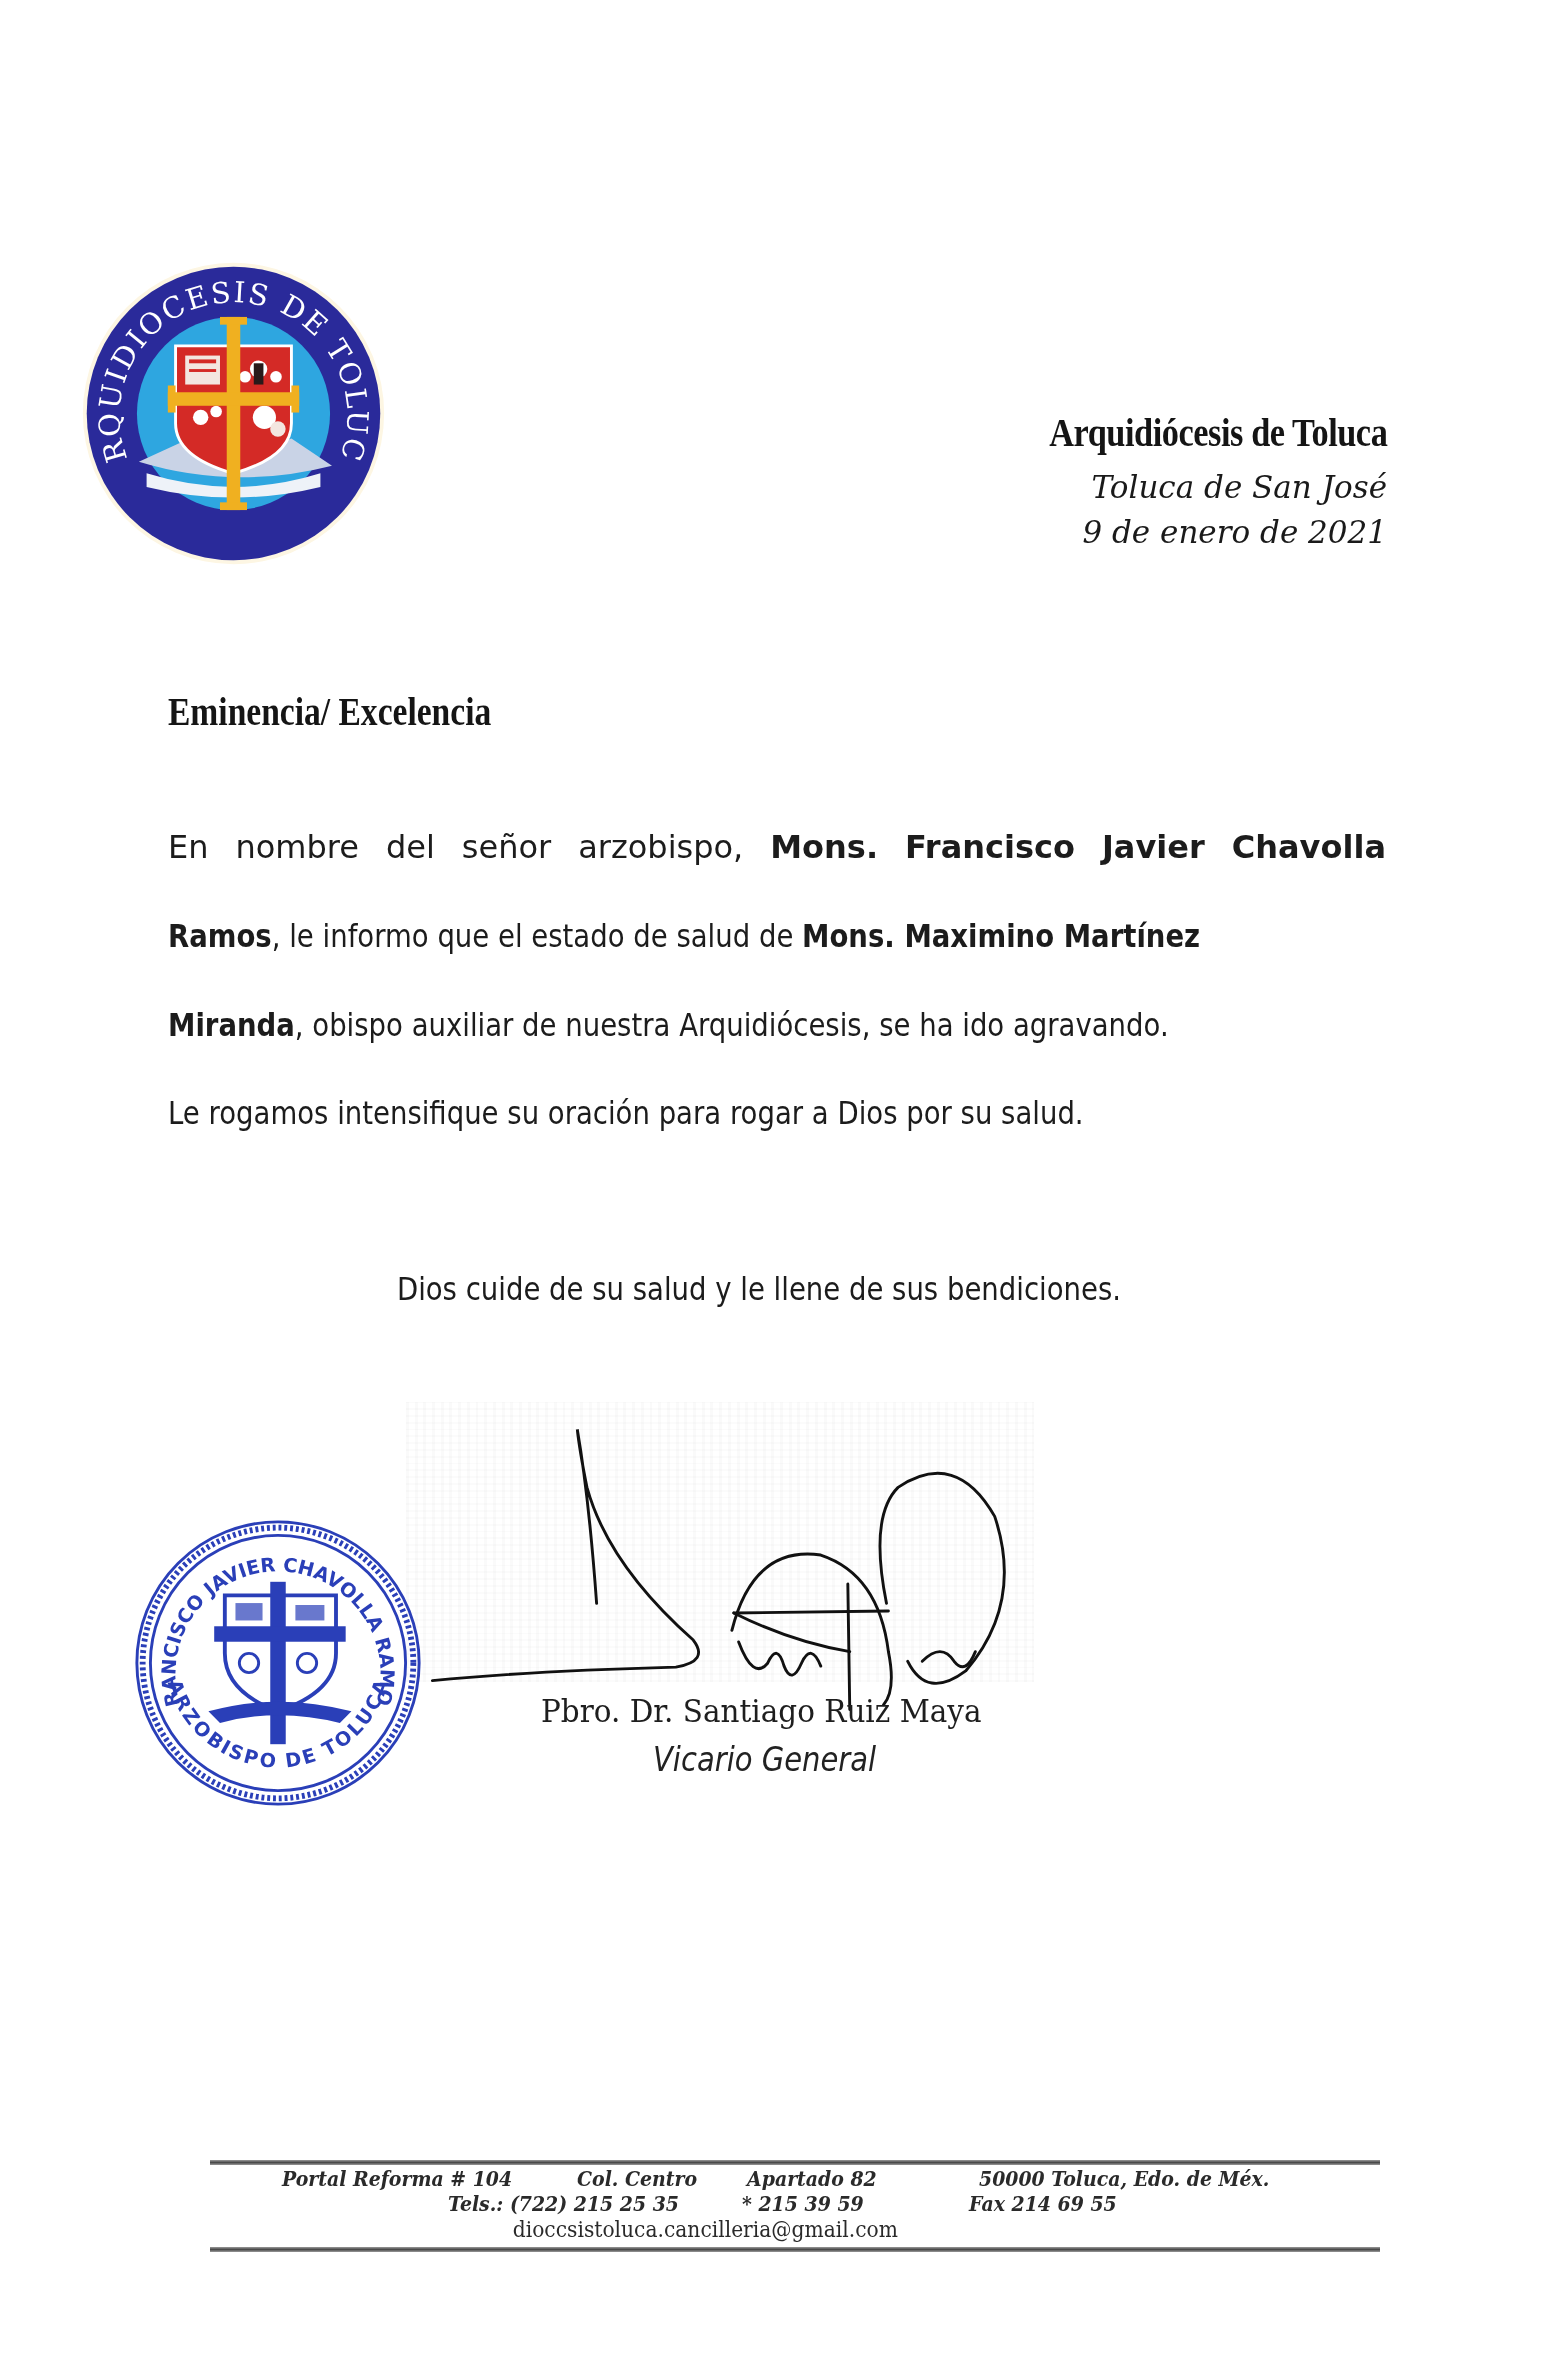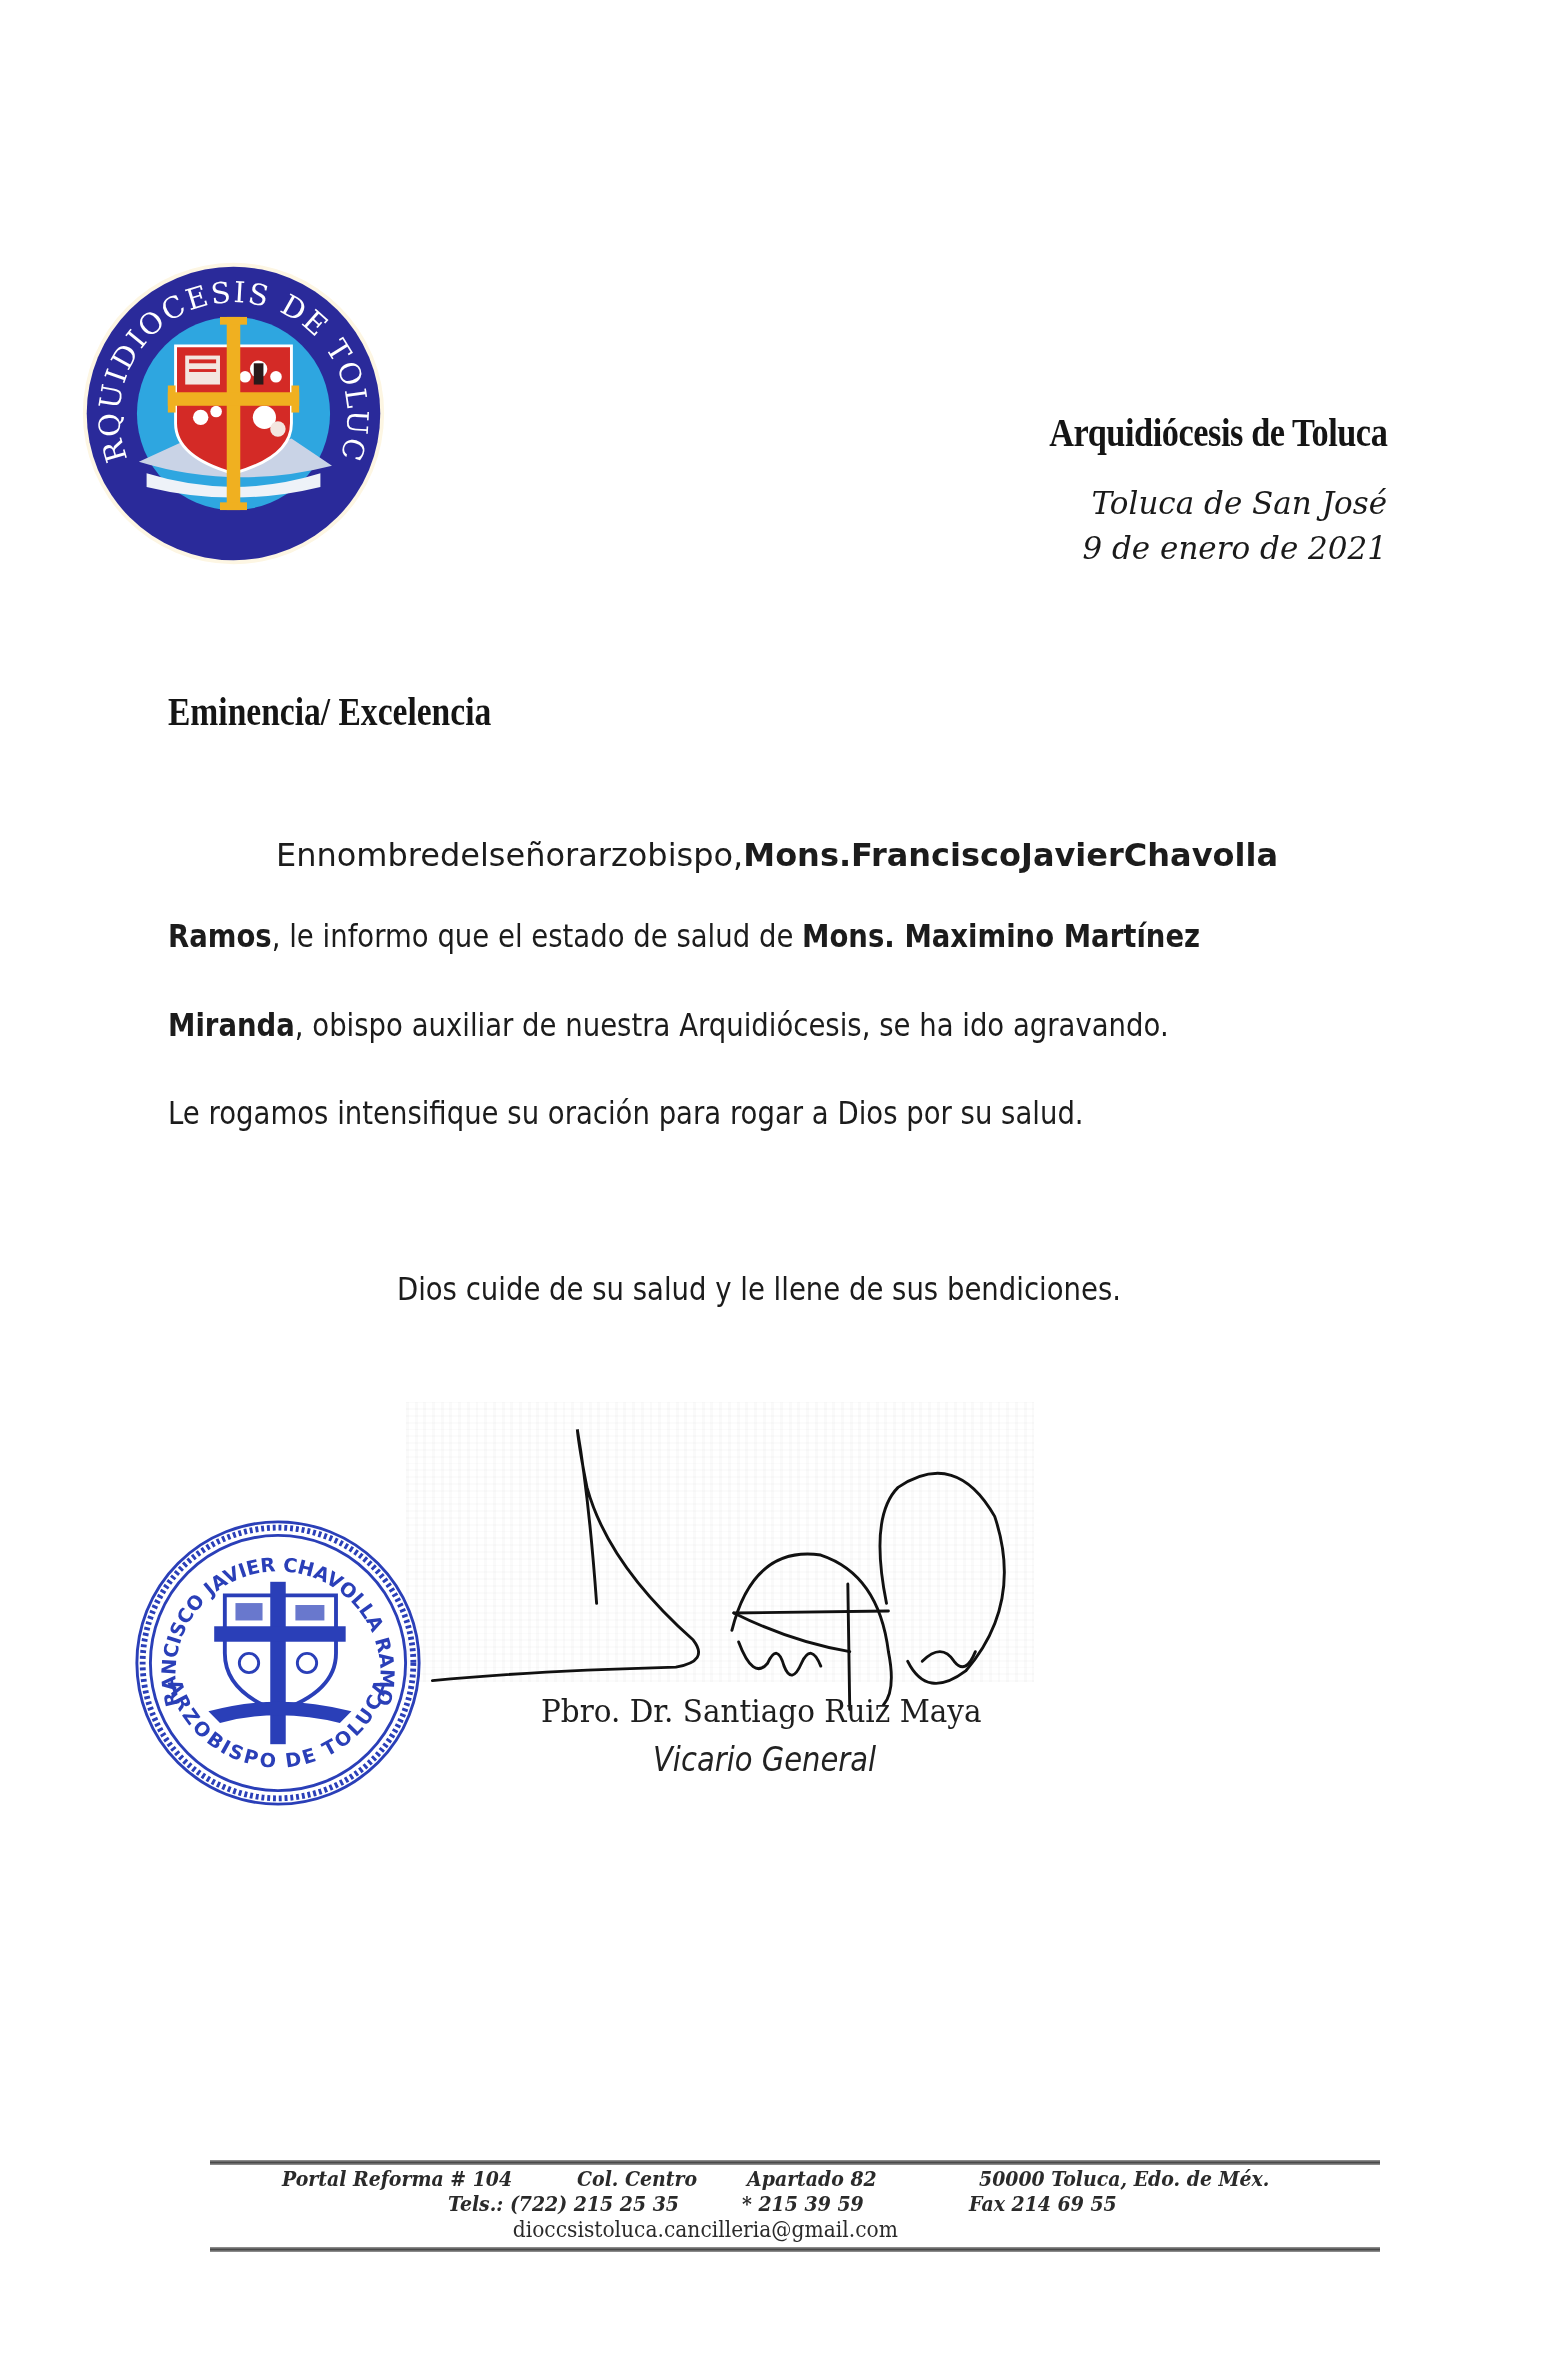--- a/index.html
+++ b/index.html
@@ -33,21 +33,20 @@
     transform-origin: right center;
     white-space: nowrap;
   }
   .header-place, .header-date {
     right: 158px;
     font-family: "DejaVu Serif", serif;
     font-style: italic;
     font-size: 31px;
     white-space: nowrap;
     color: #1a1a1a;
-    margin-top: 16px;
   }
   .header-place { top: 469px; }
   .header-date { top: 514px; }
 
   
   .salutation {
     left: 168px; top: 689px;
     font-family: "Liberation Serif", serif;
     font-weight: bold;
     font-size: 39px;
@@ -185,21 +184,21 @@
   </text>
 </svg>
 
 <div class="abs header-org">Arquidiócesis de Toluca</div>
 <div class="abs header-place">Toluca de San José</div>
 <div class="abs header-date">9 de enero de 2021</div>
 
 <div class="abs salutation">Eminencia/ Excelencia</div>
 
 <div class="abs body-text" style="top:828px;">
-  <div class="line justify" style="top:8px;justify-content:center;">
+  <div class="line justify" style="top:0;">
     <span>En</span>
     <span>nombre</span>
     <span>del</span>
     <span>señor</span>
     <span>arzobispo,</span>
     <b>Mons.</b>
     <b>Francisco</b>
     <b>Javier</b>
     <b>Chavolla</b>
   </div>

